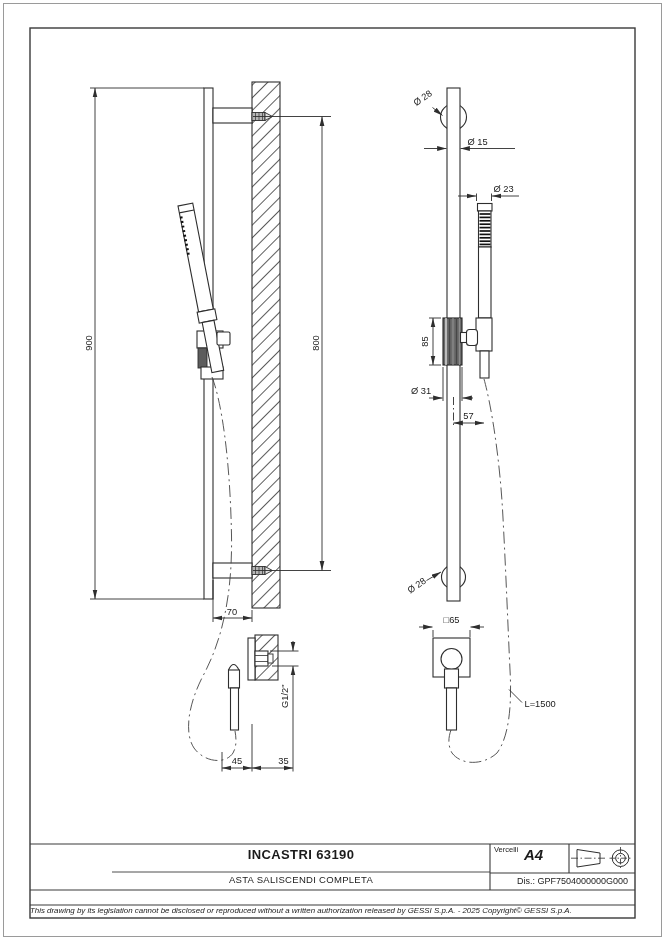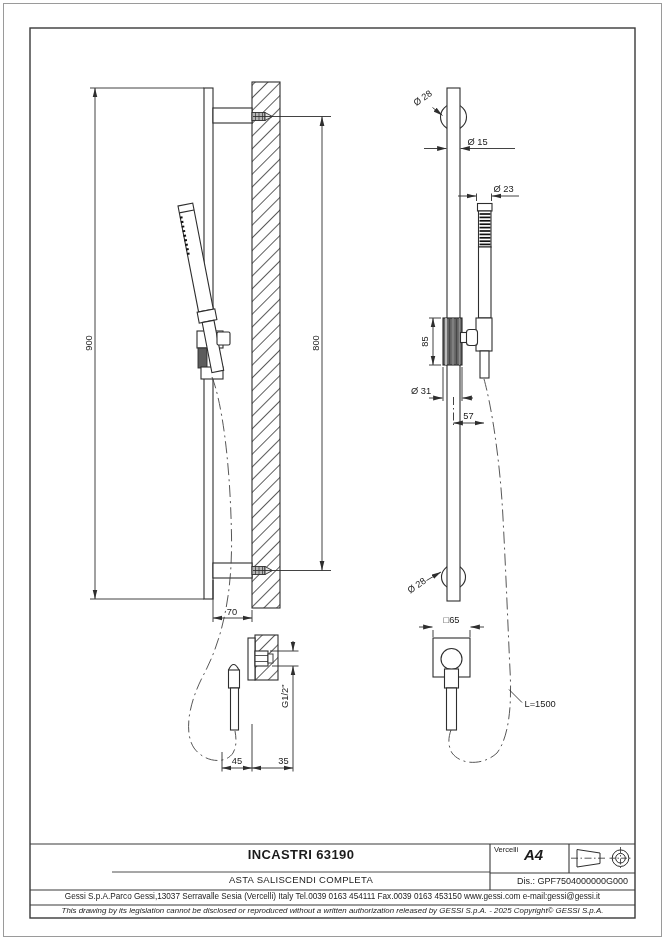--- a/index.html
+++ b/index.html
@@ -10,21 +10,21 @@
   .logo{left:40px;top:848px;width:76px;height:40px;}
   .logo span{display:inline-block;font-weight:900;font-size:30px;letter-spacing:-2.5px;
              color:#0d0d0d;transform:scale(0.74,1.12);transform-origin:left center;}
   .tb-title{left:115px;top:848px;width:372px;text-align:center;font-weight:bold;
             font-size:13px;letter-spacing:.4px;}
   .tb-sub{left:115px;top:875px;width:372px;text-align:center;font-size:9.5px;letter-spacing:.3px;}
   .formato-label{left:494px;top:846px;font-size:7.5px;}
   .formato-a4{left:524px;top:847px;font-size:15px;font-style:italic;font-weight:600;}
   .dis-row{left:497px;top:877px;width:136px;font-size:9px;margin-left:20px;}
   .addr{left:30px;top:891.5px;width:605px;text-align:center;font-size:8.2px;}
-  .discl{left:30px;top:906.5px;width:605px;text-align:center;font-size:7.9px;font-style:italic;}
+  .discl{left:30px;top:906.5px;width:539px;text-align:center;font-size:7.9px;font-style:italic;}
   text{font-family:"Liberation Sans",sans-serif;font-size:9.3px;fill:#1b1b1b;stroke:none;}
 </style>
 </head>
 <body>
 
 <div class="page">
 
 <svg width="665" height="940" viewBox="0 0 665 940">
   <defs>
     <marker id="ar" viewBox="0 0 10 6" refX="9.5" refY="3" markerWidth="11" markerHeight="6.6" orient="auto-start-reverse">
@@ -218,16 +218,15 @@
     <line x1="609.5" y1="858.2" x2="631.5" y2="858.2" stroke-dasharray="6 2 1.5 2" stroke-width="0.8"></line>
     <line x1="620.5" y1="847" x2="620.5" y2="869.5" stroke-dasharray="6 2 1.5 2" stroke-width="0.8"></line>
   </g>
 </svg>
 
 <div class="abs tb-title">INCASTRI 63190</div>
 <div class="abs tb-sub">ASTA SALISCENDI COMPLETA</div>
 <div class="abs formato-label">Vercelli</div>
 <div class="abs formato-a4">A4</div>
 <div class="abs dis-row">Dis.: GPF7504000000G000</div>
-<div class="abs addr">Gessi S.p.A.Parco Gessi,13037 Serravalle Sesia (Vercelli) Italy Tel.0039 0163 454111 Fax.0039 0163 453150 www.gessi.com e-mail:gessi@gessi.it</div>
 <div class="abs discl">This drawing by its legislation cannot be disclosed or reproduced without a written authorization released by GESSI S.p.A. - 2025 Copyright© GESSI S.p.A.</div>
 
 </div>
 
 </body></html>

